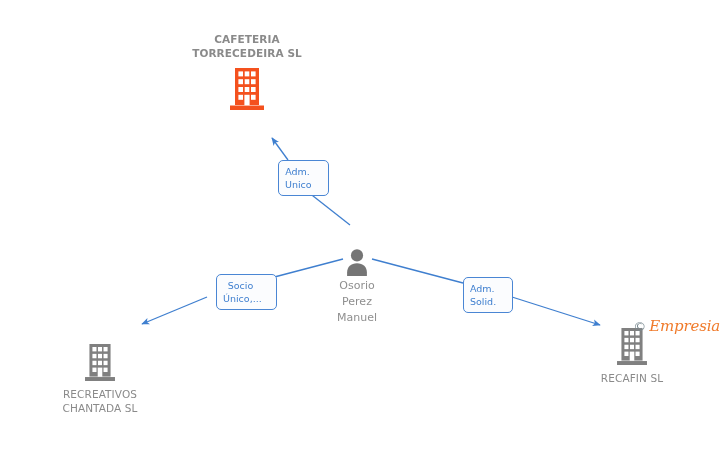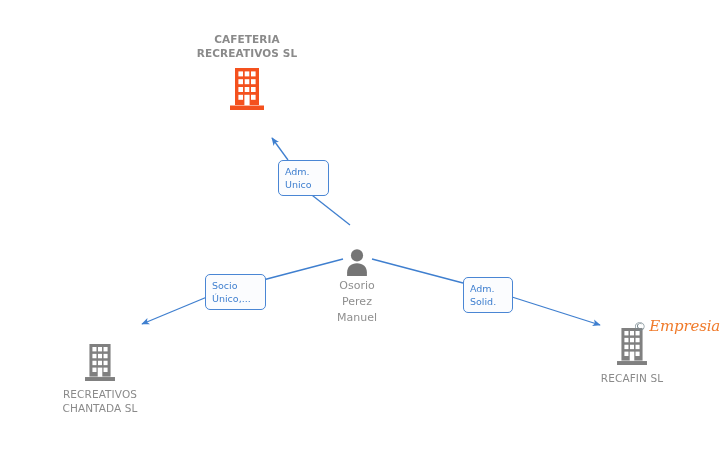--- a/index.html
+++ b/index.html
@@ -65,20 +65,21 @@
   
   .rel-label {
     position: absolute;
     box-sizing: border-box;
     border: 1.4px solid #4a86d4;
     border-radius: 5px;
     background: #fbfcfe;
     color: #3f7fcf;
     font-size: 9.5px;
     line-height: 13px;
+    text-align: center;
     padding: 4px 18px 4px 6px;
     white-space: nowrap;
     box-shadow: 0 0 0 0 rgba(0,0,0,0);
   }
   .rel-label .ln { display: block; }
 
   
   #watermark {
     position: absolute;
     right: 8px;
@@ -125,21 +126,21 @@
 
     <g>
       <line x1="372" y1="259" x2="463" y2="283" stroke="#3f7fcf" stroke-width="1.3"></line>
       <line x1="512" y1="297" x2="600" y2="325" stroke="#3f7fcf" stroke-width="1.3" marker-end="url(#arrowhead)"></line>
     </g>
   </svg>
 
   <div class="node" id="root-company" style="left:147px; top:32px; width:200px;">
     <div class="company-title">
       <span class="ln">CAFETERIA</span>
-      <span class="ln">RECREATIVOS SL</span>
+      <span class="ln">TORRECEDEIRA SL</span>
     </div>
     <span class="icon-wrap" style="margin-top:8px;">
       <svg width="34" height="42" viewBox="0 0 34 42" aria-hidden="true">
         <g fill="#f4511e">
 
           <rect x="0" y="37.5" width="34" height="4.5"></rect>
 
           <path d="M5 0 H29 V37 H5 Z"></path>
         </g>
         <g fill="#ffffff">
@@ -232,21 +233,21 @@
     <div class="company-title" style="font-weight:normal; margin-top:6px;">
       <span class="ln">RECAFIN SL</span>
     </div>
   </div>
 
   <div class="rel-label" id="label-adm-unico" style="left:278px; top:160px; width:51px;">
     <span class="ln">Adm.</span>
     <span class="ln">Unico</span>
   </div>
 
-  <div class="rel-label" id="label-socio-unico" style="left:205px; top:274px; width:61px;">
+  <div class="rel-label" id="label-socio-unico" style="left:216px; top:274px; width:61px;">
     <span class="ln">Socio</span>
     <span class="ln">Único,...</span>
   </div>
 
   <div class="rel-label" id="label-adm-solid" style="left:463px; top:277px; width:50px;">
     <span class="ln">Adm.</span>
     <span class="ln">Solid.</span>
   </div>
 
   <div id="watermark">

